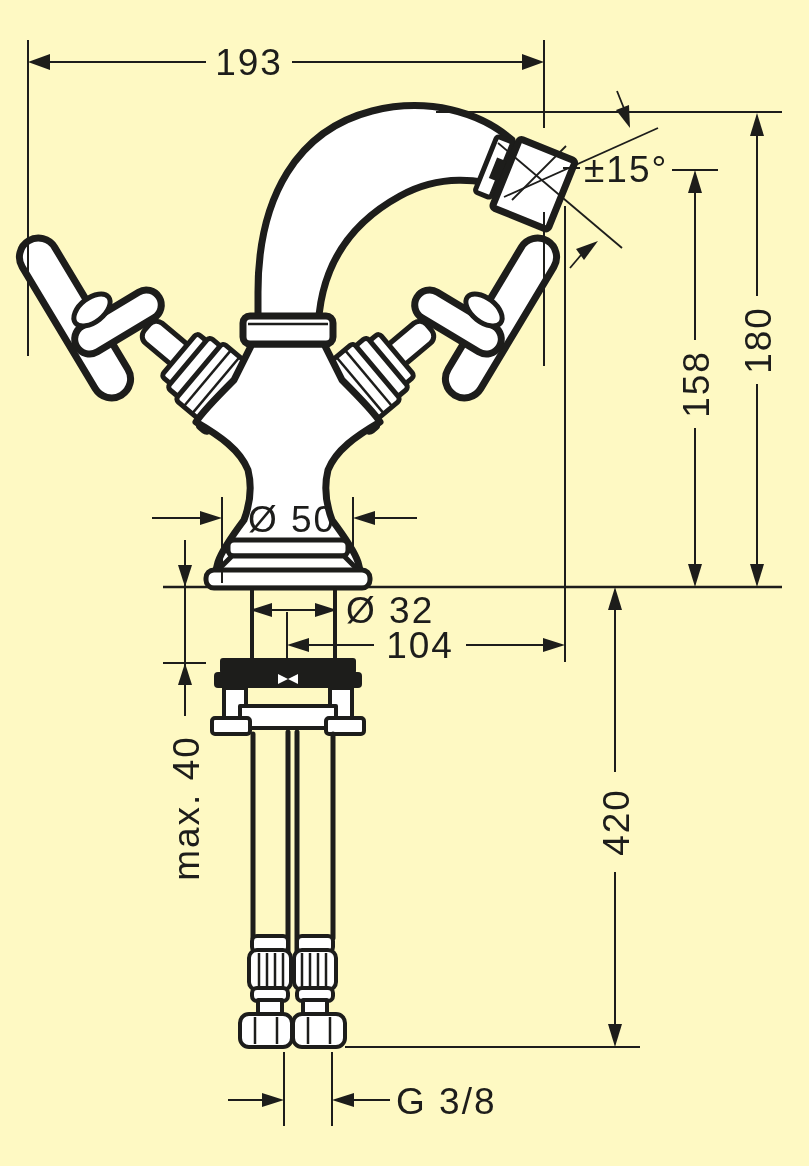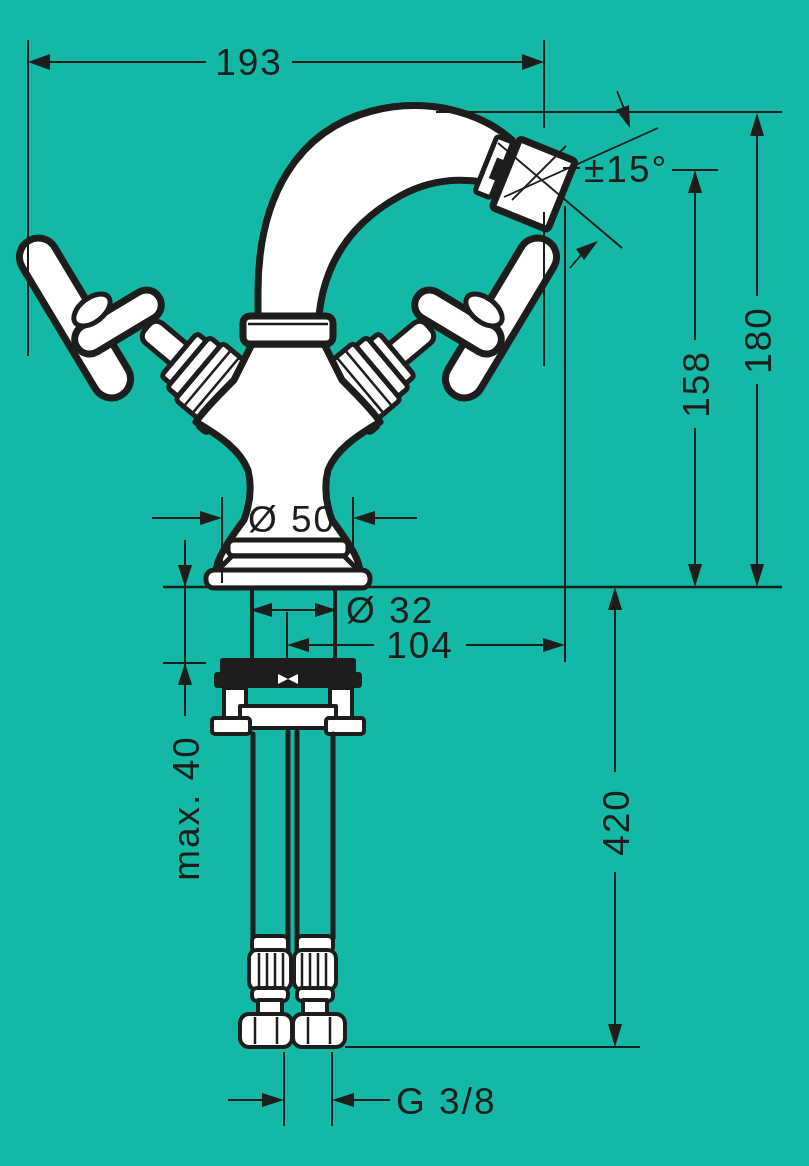--- a/index.html
+++ b/index.html
@@ -1,19 +1,19 @@
 <!DOCTYPE html>
 <html><head>
 <meta charset="utf-8">
 <style>
   html,body{margin:0;padding:0;background:#ffffff;}
   .canvas{
     position:relative;
     width:809px;height:1166px;
-    background:#14b8a6;
+    background:#fef9c3;
     overflow:hidden;
     font-family:"Liberation Sans", sans-serif;
   }
   svg{display:block;}
   text{
     font-family:"Liberation Sans", sans-serif;
     font-size:37px;
     letter-spacing:2px;
     fill:#1d1d1b;
   }

